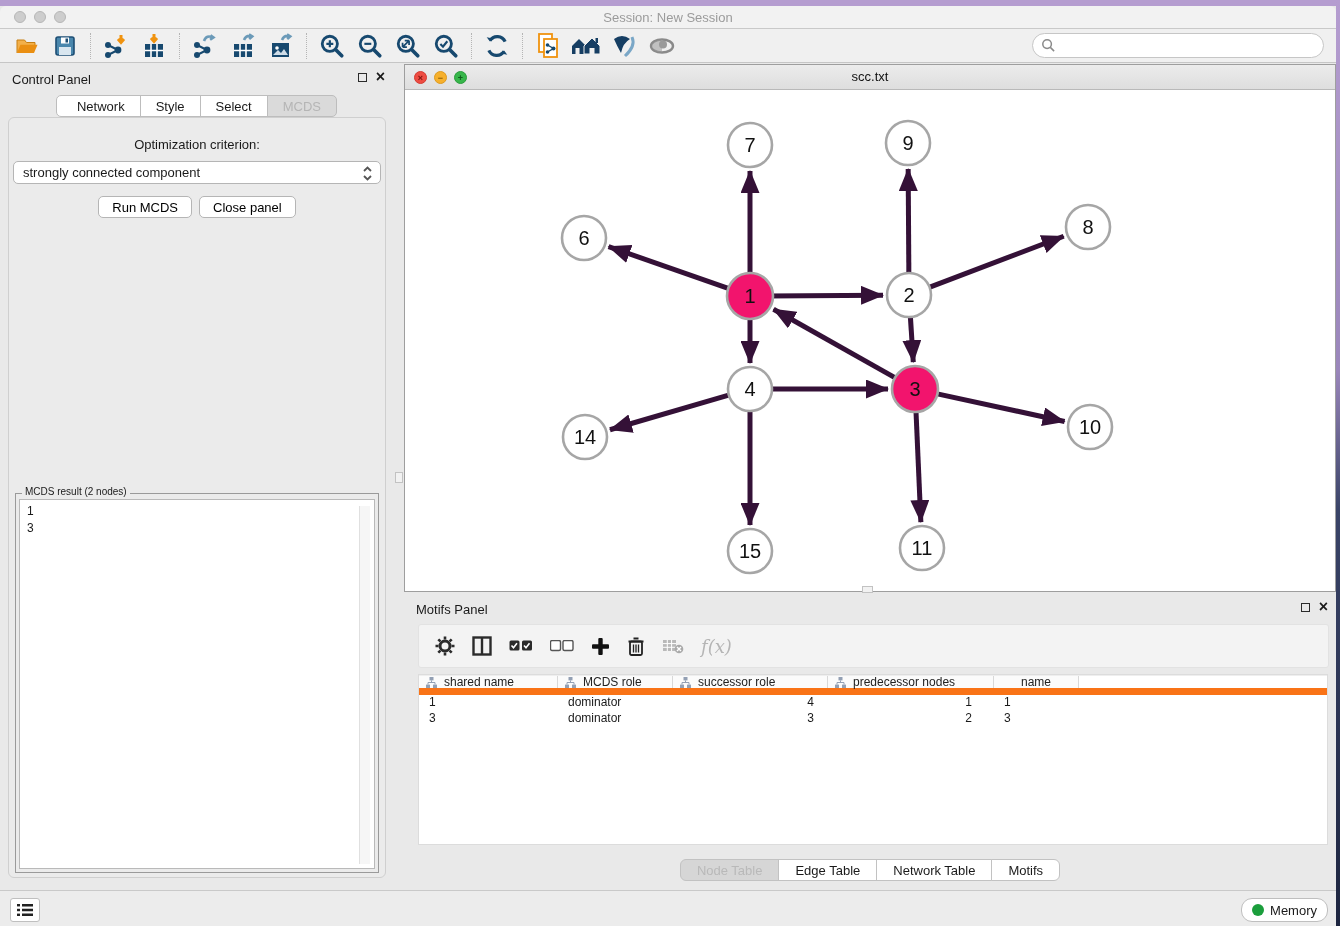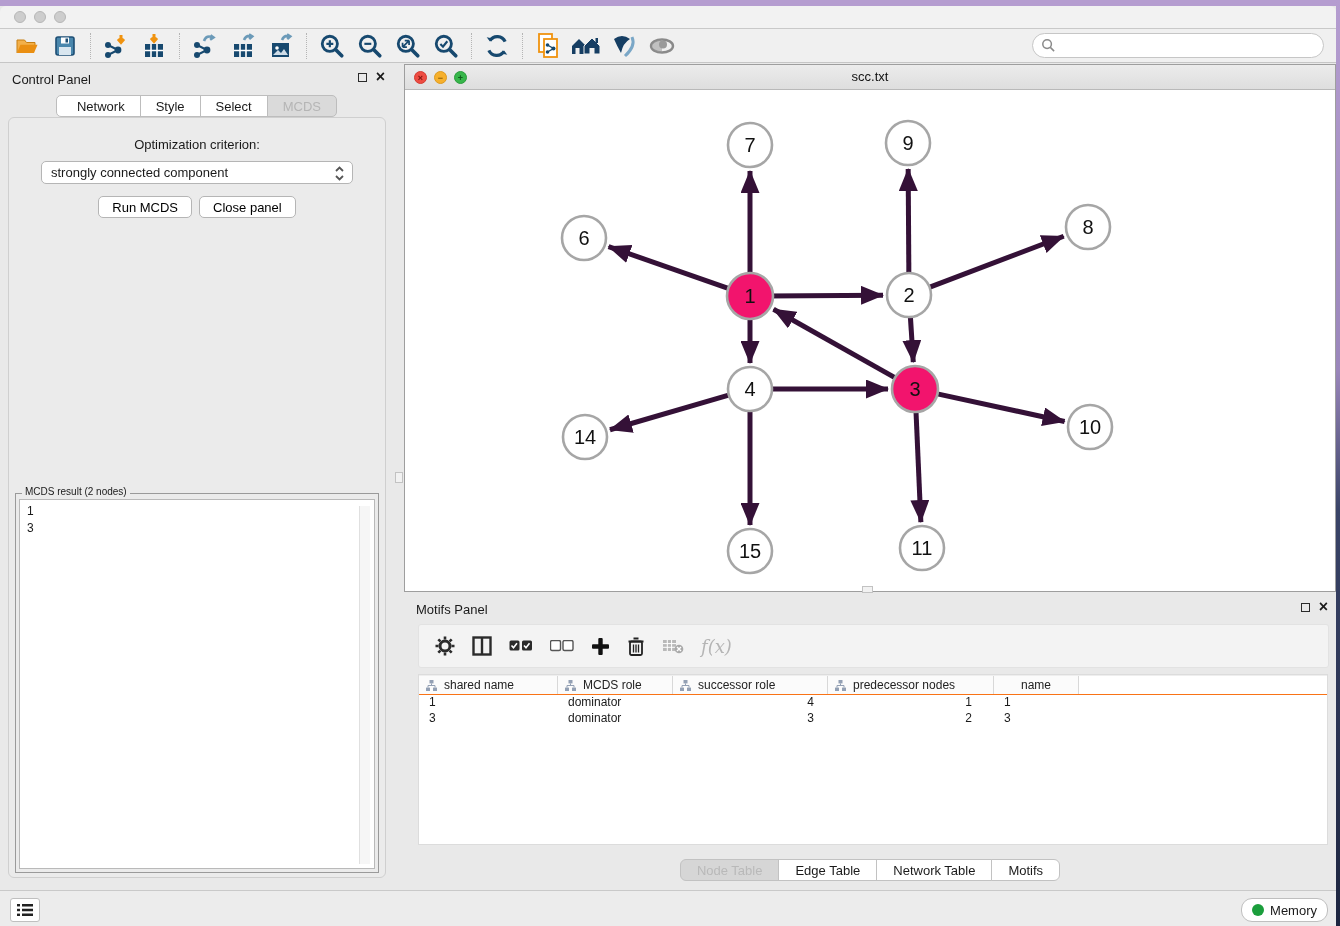--- a/index.html
+++ b/index.html
@@ -39,21 +39,21 @@
   .cp-tabs { position:absolute; left:0; right:0; top:31px; display:flex; justify-content:center; z-index:2; }
   .cp-tab { height:22px; padding:0 15px; background:#fff; border:1px solid #bdbdbd; margin-left:-1px;
     font-size:13px; display:flex; align-items:center; }
   .cp-tab:first-child { border-radius:5px 0 0 5px; margin-left:0;padding-left:20px; }
   .cp-tab:last-child { border-radius:0 5px 5px 0; }
   .cp-tab.sel { background:#dadada; color:#b5b5b5; }
 
   .cp-body { position:absolute; left:8px; right:7px; top:53px; bottom:12px; background:#ebebeb;
     border:1px solid #cfcfcf; border-radius:6px; }
   .opt-label { text-align:center; padding-top:19px; font-size:13px; }
-  .combo { position:relative; margin:9px auto 0; width:312px; height:23px; background:#fff;
+  .combo { position:relative; margin:9px auto 0; width:368px; height:23px; background:#fff;
     border:1px solid #b5b5b5; border-radius:5px; display:flex; align-items:center; padding-left:9px; font-size:13px; }
   .combo .stepper { position:absolute; right:6px; top:3px; }
   .btn-row { display:flex; justify-content:center; gap:7px; margin-top:12px; }
   .push-btn { height:22px; padding:0 13px; background:#fff; border:1px solid #b5b5b5; border-radius:5px;
     font-size:13px; font-family:"Liberation Sans",sans-serif; }
 
   .result-box { position:absolute; left:6px; right:6px; top:375px; height:380px;
     border:1px solid #9a9a9a; background:transparent; }
   .result-legend { position:absolute; left:6px; top:-8px; background:#ebebeb; padding:0 3px; font-size:10px; }
   .result-list { position:absolute; left:3px; right:3px; top:5px; bottom:3px; background:#fff;
@@ -78,21 +78,21 @@
   .net-canvas { position:relative; width:100%; height:501px; background:#fff; }
 
   
   .table-panel { position:absolute; left:404px; top:594px; width:932px; height:296px; background:#e9e9e9; }
   .tp-toolbar { position:absolute; left:14px; right:7px; top:30px; height:44px; background:#f3f3f3;
     border:1px solid #e2e2e2; border-radius:3px; display:flex; align-items:center; gap:17px; padding-left:16px; }
   .tp-ico { display:flex; align-items:center; justify-content:center; }
   .fx-label { font-family:"DejaVu Serif", serif; font-style:italic; font-size:18px; color:#b5b5b5; }
 
   .node-table { position:absolute; left:14px; right:8px; top:80px; bottom:45px; background:#fff; border:1px solid #dcdcdc; }
-  .thead { display:flex; height:20px; border-bottom:1px solid #f97316; border-top:1px solid #eee;text-align:center; }
+  .thead { display:flex; height:20px; border-bottom:7px solid #f97316; border-top:1px solid #eee;text-align:center; }
   .th { display:flex; align-items:center; gap:7px; padding-left:7px; font-size:12px; color:#222;
     border-right:1px solid #d8d8d8; background:#fbfbfb; }
   .th.center { justify-content:center; padding-left:0; }
   .th.fill { border-right:none; background:#fff; flex:1; }
   .trow { display:flex; height:16px; font-size:12px; }
   .tcell { padding-left:10px; }
   .c0 { width:139px; } .c1 { width:115px; } .c2 { width:155px; text-align:right; padding-right:14px; }
   .c3 { width:166px; text-align:right; padding-right:22px; } .c4 { width:85px; }
   .hw0 { width:139px; } .hw1 { width:115px; } .hw2 { width:155px; } .hw3 { width:166px; } .hw4 { width:85px; }
 
@@ -116,20 +116,21 @@
 
 <div class="desktop-top"></div>
 <div class="desktop-right"></div>
 
 <div class="titlebar">
   <div class="tl-dots">
     <div class="tl-dot"></div>
     <div class="tl-dot"></div>
     <div class="tl-dot"></div>
   </div>
+  <div class="win-title">Session: New Session</div>
 </div>
 
 <div class="toolbar">
   <div class="tb">
     <svg width="26" height="24" viewBox="0 0 24 24">
       <path d="M2 19 V6 h7.5 l2 2.5 H20 v3" fill="#f3b04a" stroke="#c77f12" stroke-width="1"></path>
       <path d="M2 19 l3.4-8.3 H22.5 L19 19 Z" fill="#ea8f12"></path>
     </svg>
   </div>
   <div class="tb">

